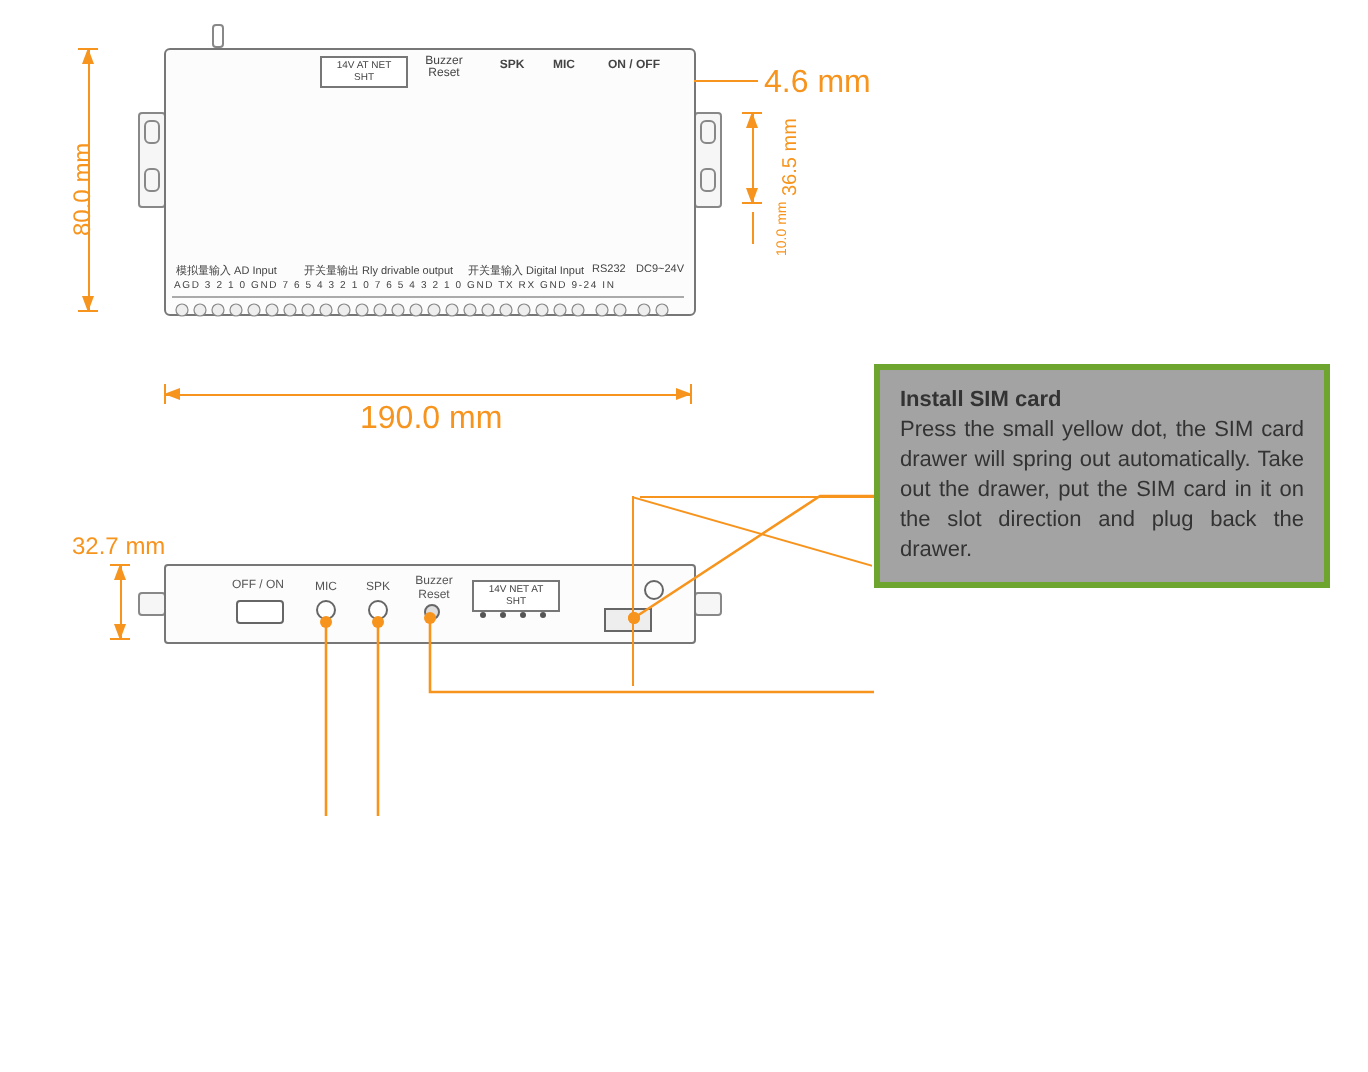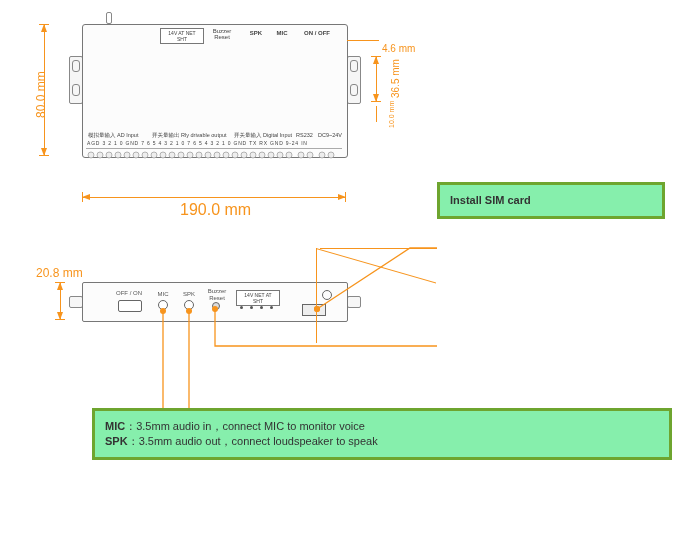--- a/index.html
+++ b/index.html
@@ -9,21 +9,21 @@
   .arrow-h{position:absolute;height:0;border-top:1px solid #F7941D}
   .arrow-v{position:absolute;width:0;border-left:1px solid #F7941D}
   .tick{position:absolute;background:#F7941D}
   .box-body{position:absolute;border:1px solid #777;background:#fcfcfc;border-radius:3px}
   .box-side{position:absolute;border:1px solid #888;border-radius:2px;background:#f6f6f6}
   .hole{position:absolute;width:6px;height:10px;border:1px solid #888;border-radius:3px}
   .logo{position:absolute;color:#bbb;font-weight:bold;font-size:22px;letter-spacing:2px}
   .toplabel{position:absolute;font-size:6px;color:#444;text-align:center}
   .portbox{position:absolute;border:1px solid #777;font-size:5px;line-height:6px;text-align:center;padding:1px 2px;background:#fff}
   .tinytxt{position:absolute;font-size:5.5px;color:#444}
-  .callout{position:absolute;border:3px solid #6EA52F;padding:8px 10px;background:#86efac;font-size:11px;line-height:15px;color:#333}
+  .callout{position:absolute;border:3px solid #6EA52F;padding:8px 10px;background:#a3a3a3;font-size:11px;line-height:15px;color:#333}
   .callout b{font-weight:bold}
   .connector{position:absolute;background:#F7941D}
   .conn-dot{position:absolute;width:6px;height:6px;background:#F7941D;border-radius:50%}
   .front-body{position:absolute;border:1px solid #777;background:#fcfcfc;border-radius:2px}
   .front-lbl{position:absolute;font-size:6px;color:#555;text-align:center}
   .jack{position:absolute;width:8px;height:8px;border:1px solid #666;border-radius:50%;background:#fff}
   .btn{position:absolute;width:6px;height:6px;border:1px solid #666;border-radius:50%;background:#ddd}
   .led{position:absolute;width:3px;height:3px;border-radius:50%;background:#555}
   .sim{position:absolute;width:22px;height:10px;border:1px solid #666;background:#eee}
   .vtxt{position:absolute;transform:rotate(-90deg);transform-origin:left top;color:#F7941D;font-size:12px}
@@ -97,31 +97,31 @@
 <div class="tick" style="left:39px;top:24px;width:10px;height:1px"></div>
 <div class="tick" style="left:39px;top:155px;width:10px;height:1px"></div>
 <div class="vtxt" style="left:34px;top:118px">80.0 mm</div>
 
 <div class="arrow-h" style="left:82px;top:197px;width:264px"></div>
 <div class="tick" style="left:82px;top:192px;width:1px;height:10px"></div>
 <div class="tick" style="left:345px;top:192px;width:1px;height:10px"></div>
 <div class="abs dim" style="left:180px;top:201px;font-size:16px">190.0 mm</div>
 
 <div class="arrow-h" style="left:347px;top:40px;width:32px"></div>
-<div class="abs dim" style="left:382px;top:43px;font-size:10px">4.6 mm</div>
+<div class="abs dim" style="left:382px;top:33px;font-size:16px">4.6 mm</div>
 
 <div class="arrow-v" style="left:376px;top:56px;height:46px"></div>
 <div class="tick" style="left:371px;top:56px;width:10px;height:1px"></div>
 <div class="tick" style="left:371px;top:101px;width:10px;height:1px"></div>
 <div class="vtxt2" style="left:390px;top:98px">36.5 mm</div>
 
 <div class="arrow-v" style="left:376px;top:106px;height:16px"></div>
 <div class="vtxt2" style="left:388px;top:128px;font-size:7px">10.0 mm</div>
 
-<div class="abs dim" style="left:36px;top:266px;font-size:12px">20.8 mm</div>
+<div class="abs dim" style="left:36px;top:266px;font-size:12px">32.7 mm</div>
 <div class="arrow-v" style="left:60px;top:282px;height:38px"></div>
 <div class="tick" style="left:55px;top:282px;width:10px;height:1px"></div>
 <div class="tick" style="left:55px;top:319px;width:10px;height:1px"></div>
 
 <div class="box-side" style="left:69px;top:296px;width:12px;height:10px"></div>
 <div class="box-side" style="left:347px;top:296px;width:12px;height:10px"></div>
 
 <div class="front-body" style="left:82px;top:282px;width:264px;height:38px"></div>
 
 <div class="front-lbl" style="left:112px;top:290px;width:34px">OFF / ON</div>
@@ -140,27 +140,24 @@
 <div class="led" style="left:240px;top:306px"></div>
 <div class="led" style="left:250px;top:306px"></div>
 <div class="led" style="left:260px;top:306px"></div>
 <div class="led" style="left:270px;top:306px"></div>
 
 <div class="abs" style="left:322px;top:290px;width:8px;height:8px;border:1px solid #666;border-radius:50%"></div>
 <div class="sim" style="left:302px;top:304px"></div>
 
 <div class="callout" style="left:437px;top:182px;width:202px">
   <b>Install SIM card</b><br>
+  <span style="text-align:justify;display:block">Press the small yellow dot, the SIM card drawer will spring out automatically. Take out the drawer, put the SIM card in it on the slot direction and plug back the drawer.</span>
 </div>
 
 
-<div class="callout" style="left:92px;top:408px;width:554px">
-  <b>MIC</b><span>：3.5mm audio in，connect MIC to monitor voice</span><br>
-  <b>SPK</b><span>：3.5mm audio out，connect loudspeaker to speak</span>
-</div>
 
 <div class="conn-dot" style="left:314px;top:306px"></div>
 <div class="connector" style="left:318px;top:341px;width:2px;height:0"></div>
 <div class="connector" style="left:316px;top:310px;width:1px;height:33px"></div>
 <div class="connector" style="left:316px;top:248px;width:120px;height:1px;transform:skewY(16deg);transform-origin:left top"></div>
 <div class="connector" style="left:316px;top:248px;width:1px;height:62px"></div>
 
 <div class="connector" style="left:320px;top:248px;width:117px;height:1px"></div>
 
 <svg class="abs" style="left:0;top:0;pointer-events:none" width="684" height="536">

